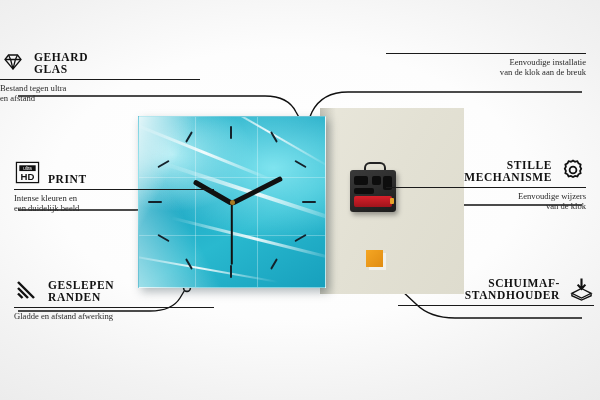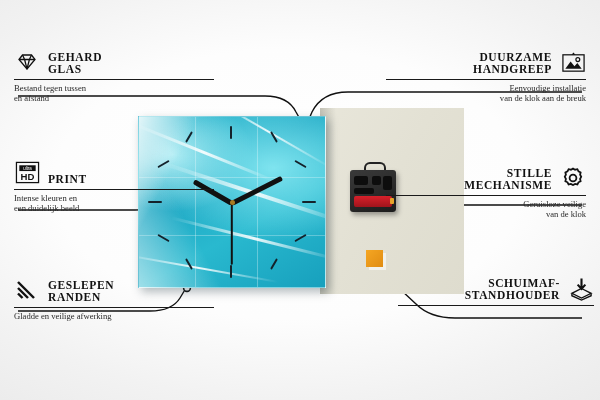--- a/index.html
+++ b/index.html
@@ -127,36 +127,36 @@
       <div class="mv-cell" style="left:4px;top:6px;width:14px;height:9px;"></div>
       <div class="mv-cell" style="left:22px;top:6px;width:9px;height:9px;"></div>
       <div class="mv-cell" style="left:33px;top:6px;width:9px;height:14px;"></div>
       <div class="mv-cell" style="left:4px;top:18px;width:20px;height:6px;"></div>
     </div>
     <div class="battery"></div>
     <div class="bat-tip"></div>
     <div class="spacer"></div>
   </div>
 
-  <div class="callout left" style="left:14px;top:50px;">
+  <div class="callout left" style="left:0;top:50px;">
     <div class="head">
       <span class="icon">
         <svg viewBox="0 0 24 24" width="24" height="24" fill="none" stroke="#111" stroke-width="1.3">
           <path d="M4 9.5 L7.5 5 H16.5 L20 9.5 L12 19 Z"></path>
           <path d="M4 9.5 H20 M7.5 5 L9.6 9.5 L12 19 M16.5 5 L14.4 9.5 L12 19"></path>
         </svg>
       </span>
       <span class="title">
         <span>GEHARD</span><br>
         <span>GLAS</span>
       </span>
     </div>
     <div class="rule"></div>
     <div class="desc">
-      <span>Bestand tegen tussen</span><br>
+      <span>Bestand tegen ultra</span><br>
       <span>en afstand</span>
     </div>
   </div>
 
   <div class="callout left" style="left:14px;top:160px;">
     <div class="head">
       <span class="icon">
         <svg viewBox="0 0 26 26" width="25" height="25">
           <rect x="1.5" y="2.5" width="23" height="21" fill="none" stroke="#111" stroke-width="1.3"></rect>
           <rect x="4.5" y="5.5" width="17" height="6" fill="#111"></rect>
@@ -185,62 +185,48 @@
           <path d="M3 15.5 L7.5 20" stroke-width="2.4"></path>
         </svg>
       </span>
       <span class="title">
         <span>GESLEPEN</span><br>
         <span>RANDEN</span>
       </span>
     </div>
     <div class="rule"></div>
     <div class="desc">
-      <span>Gladde en veilige afwerking</span>
+      <span>Gladde en afstand afwerking</span>
     </div>
   </div>
 
   <div class="callout right" style="left:386px;top:50px;">
-    <div class="head">
-      <span class="icon">
-        <svg viewBox="0 0 26 26" width="25" height="25" fill="none" stroke="#111" stroke-width="1.3">
-          <rect x="2" y="5" width="22" height="17"></rect>
-          <path d="M4.5 19.5 L10 12 L14 17 L17 13.5 L21.5 19.5 Z" fill="#111" stroke="none"></path>
-          <circle cx="17.5" cy="10" r="2"></circle>
-          <path d="M13 2.5 L15 5 H11 Z" fill="#111" stroke="none"></path>
-        </svg>
-      </span>
-      <span class="title">
-        <span>DUURZAME</span><br>
-        <span>HANDGREEP</span>
-      </span>
-    </div>
     <div class="rule"></div>
     <div class="desc">
       <span>Eenvoudige installatie</span><br>
       <span>van de klok aan de breuk</span>
     </div>
   </div>
 
-  <div class="callout right" style="left:386px;top:166px;">
+  <div class="callout right" style="left:386px;top:158px;">
     <div class="head">
       <span class="icon">
         <svg viewBox="0 0 24 24" width="24" height="24" fill="none" stroke="#111" stroke-width="1.8">
           <path d="M12 2.6 l2.1 1.1 2.3-.5 1.1 2.1 2.1 1.1 -.5 2.3 1.1 2.1 -1.1 2.1 .5 2.3 -2.1 1.1 -1.1 2.1 -2.3-.5 -2.1 1.1 -2.1-1.1 -2.3 .5 -1.1-2.1 -2.1-1.1 .5-2.3 -1.1-2.1 1.1-2.1 -.5-2.3 2.1-1.1 1.1-2.1 2.3 .5 Z"></path>
           <circle cx="12" cy="12" r="3.4"></circle>
         </svg>
       </span>
       <span class="title">
         <span>STILLE</span><br>
         <span>MECHANISME</span>
       </span>
     </div>
     <div class="rule"></div>
     <div class="desc">
-      <span>Geruisloze veilige</span><br>
+      <span>Eenvoudige wijzers</span><br>
       <span>van de klok</span>
     </div>
   </div>
 
   <div class="callout center-b" style="left:398px;top:276px;width:196px;">
     <div class="head" style="justify-content:flex-end;">
       <span class="title" style="flex:0 1 auto;text-align:right;">
         <span>SCHUIMAF-</span><br>
         <span>STANDHOUDER</span>
       </span>

